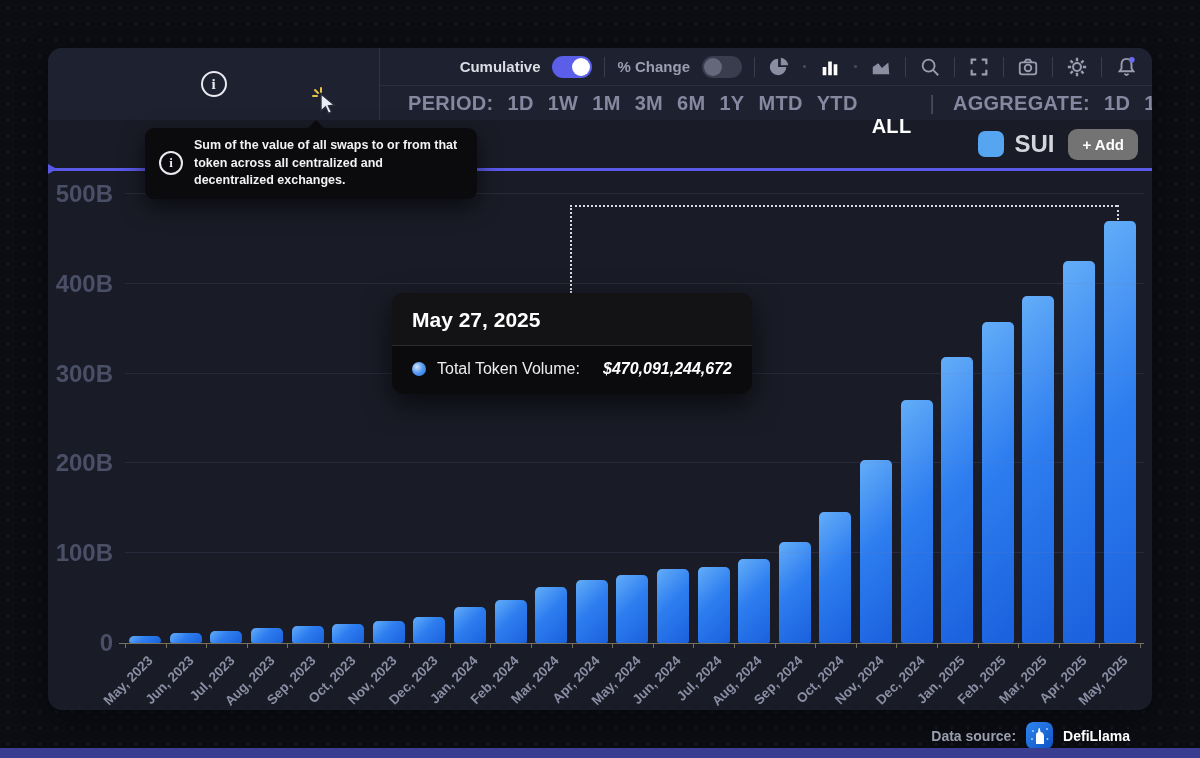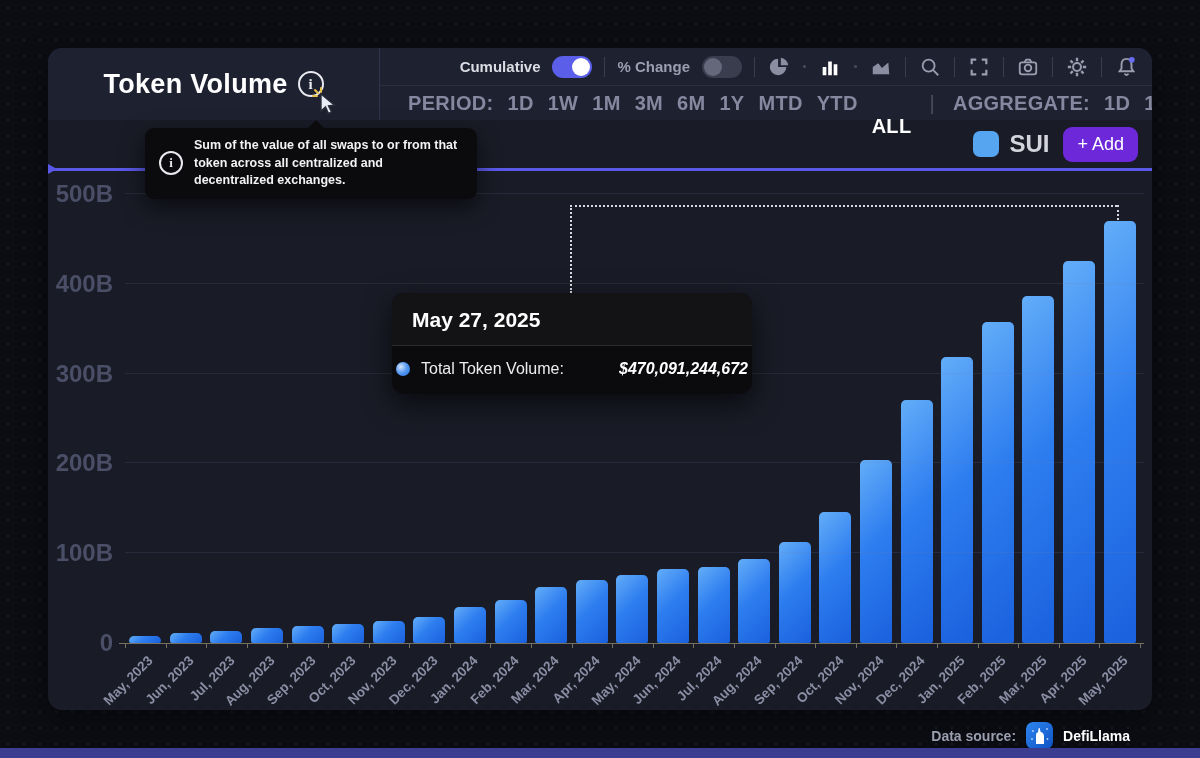--- a/index.html
+++ b/index.html
@@ -55,21 +55,21 @@
   .pipe{ color:#4a4d5e; font-weight:400; margin:0 4px; }
   
   .legend-row{
     position:absolute; top:72px; right:14px; height:48px;
     display:flex; align-items:center; gap:14px;
   }
   .legend-item{ display:flex; align-items:center; gap:10px; cursor:pointer; }
   .swatch{ width:26px; height:26px; border-radius:7px; }
   .legend-label{ font-size:24px; font-weight:700; color:#d3d4dc; }
   .add-btn{
-    background:#6d28d9; color:#fff; font-size:18px; font-weight:400;
+    background:#737373; color:#fff; font-size:15px; font-weight:700;
     padding:7px 14px; border-radius:9px; border:none; cursor:pointer;
   }
   
   .divider-line{ position:absolute; top:120px; left:0; right:0; height:3px; background:#5a58e6; z-index:4; }
   .divider-line .playhead{
     position:absolute; left:0; top:-4px; width:0; height:0;
     border-top:5px solid transparent; border-bottom:5px solid transparent;
     border-left:9px solid #5a58e6;
   }
   
@@ -99,21 +99,21 @@
   
   .chart-tooltip{
     position:absolute; left:344px; top:245px; width:360px; z-index:6;
     background:#0b0b0d; border-radius:12px; overflow:hidden;
     box-shadow:0 10px 28px rgba(0,0,0,.6);
   }
   .ct-header{
     padding:15px 20px 13px; font-size:21px; font-weight:800; color:#fff;
     background:#131315; border-bottom:1px solid #2a2a2e;
   }
-  .ct-body{ padding:14px 4px 16px; display:flex; flex-direction:column; gap:13px; }
+  .ct-body{ padding:14px 20px 16px; display:flex; flex-direction:column; gap:13px; }
   .ct-row{ display:flex; align-items:center; gap:11px; font-size:16px; }
   .bullet{
     width:14px; height:14px; border-radius:50%; flex:none;
     background:radial-gradient(circle at 35% 35%, #d4e6fb 0%, #5b9cf2 45%, #1f6fe0 100%);
   }
   .ct-label{ color:#eceded; font-weight:400; }
   .ct-value{ margin-left:auto; color:#fff; font-weight:800;font-style:italic; }
   
   .info-tip{
     position:absolute; left:97px; top:80px; width:332px; z-index:7;
@@ -138,21 +138,20 @@
   .bottom-strip{ position:absolute; left:0; right:0; bottom:0; height:10px; background:#3b3e90; }
   svg{ display:block; }
 </style>
 </head>
 <body>
 
 <div class="panel">
 
   <div class="header">
     <div class="title-block">
-      <span class="title">Token Volume</span>
       <span class="info-circle">i</span>
     </div>
 
     <div class="controls-top">
       <span class="tgl-label-on">Cumulative</span>
       <span class="switch on">
           <span class="knob"></span>
         </span>
       <span class="vdiv"></span>
       <span class="tgl-label-off">% Change</span>

